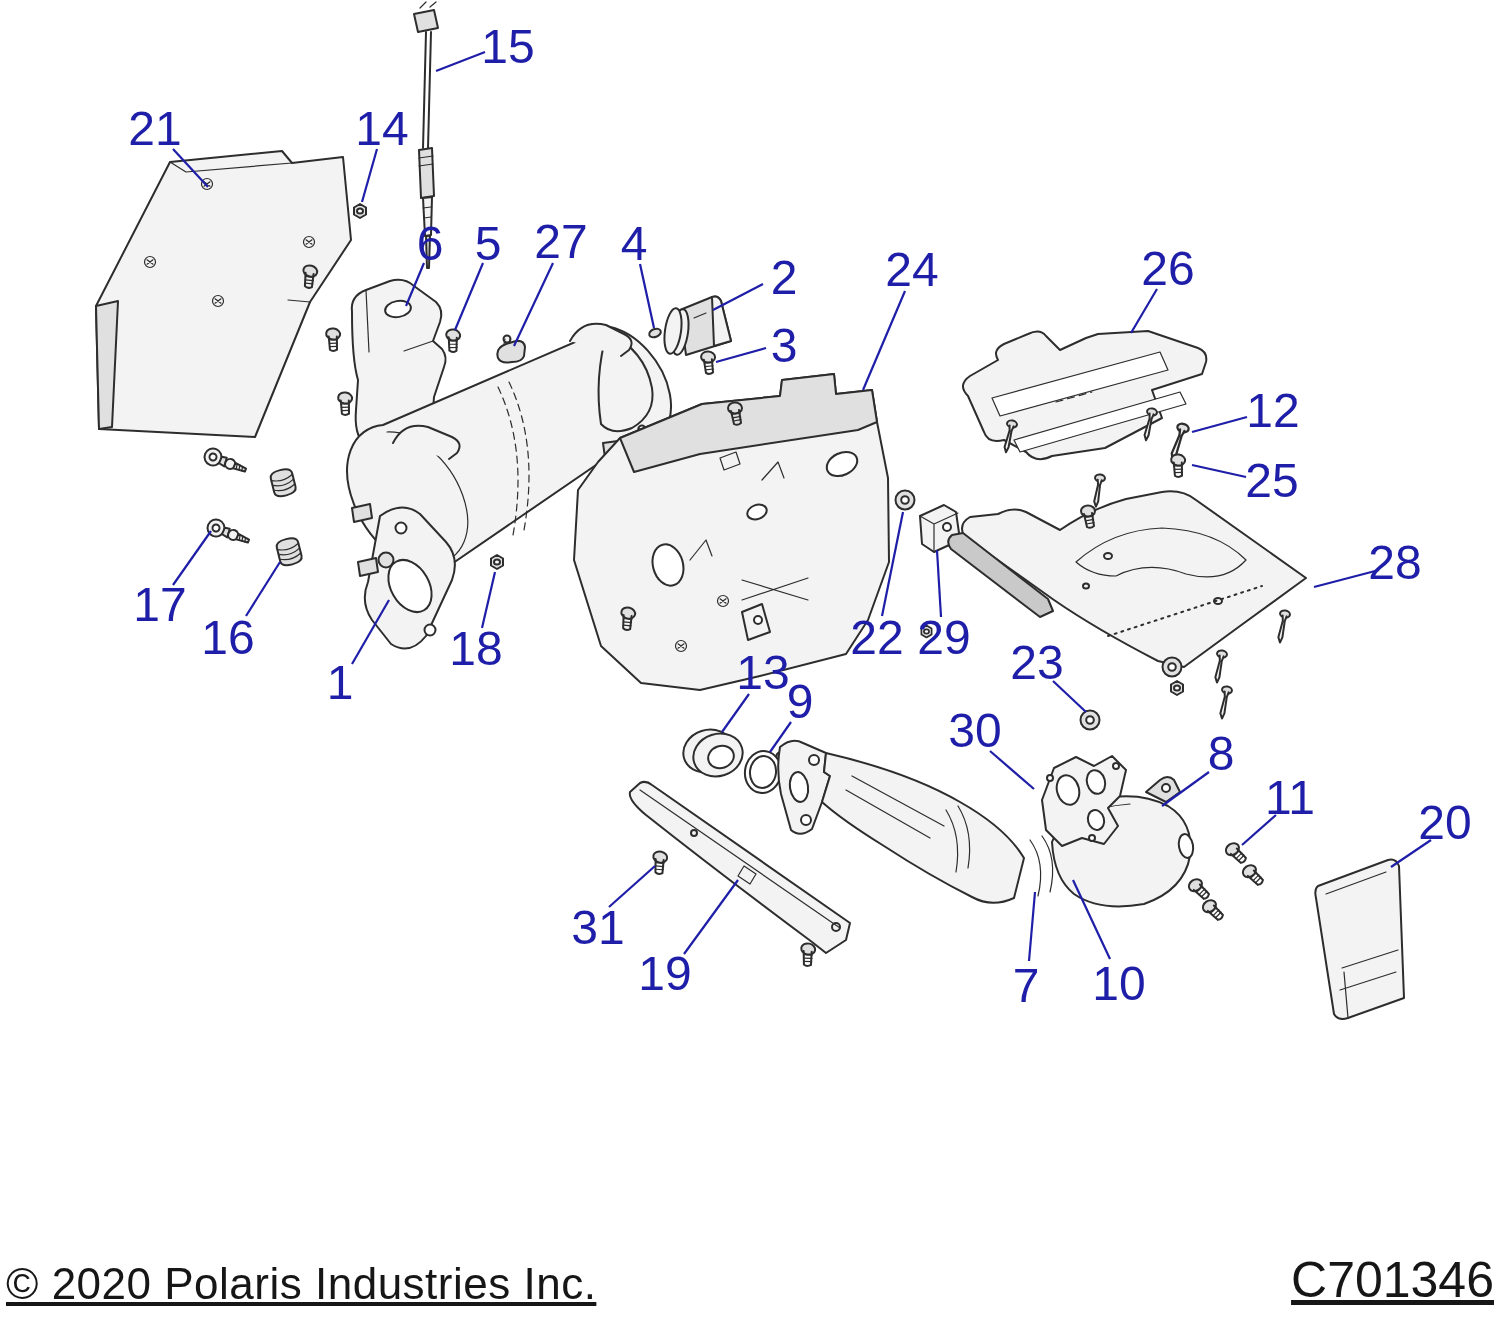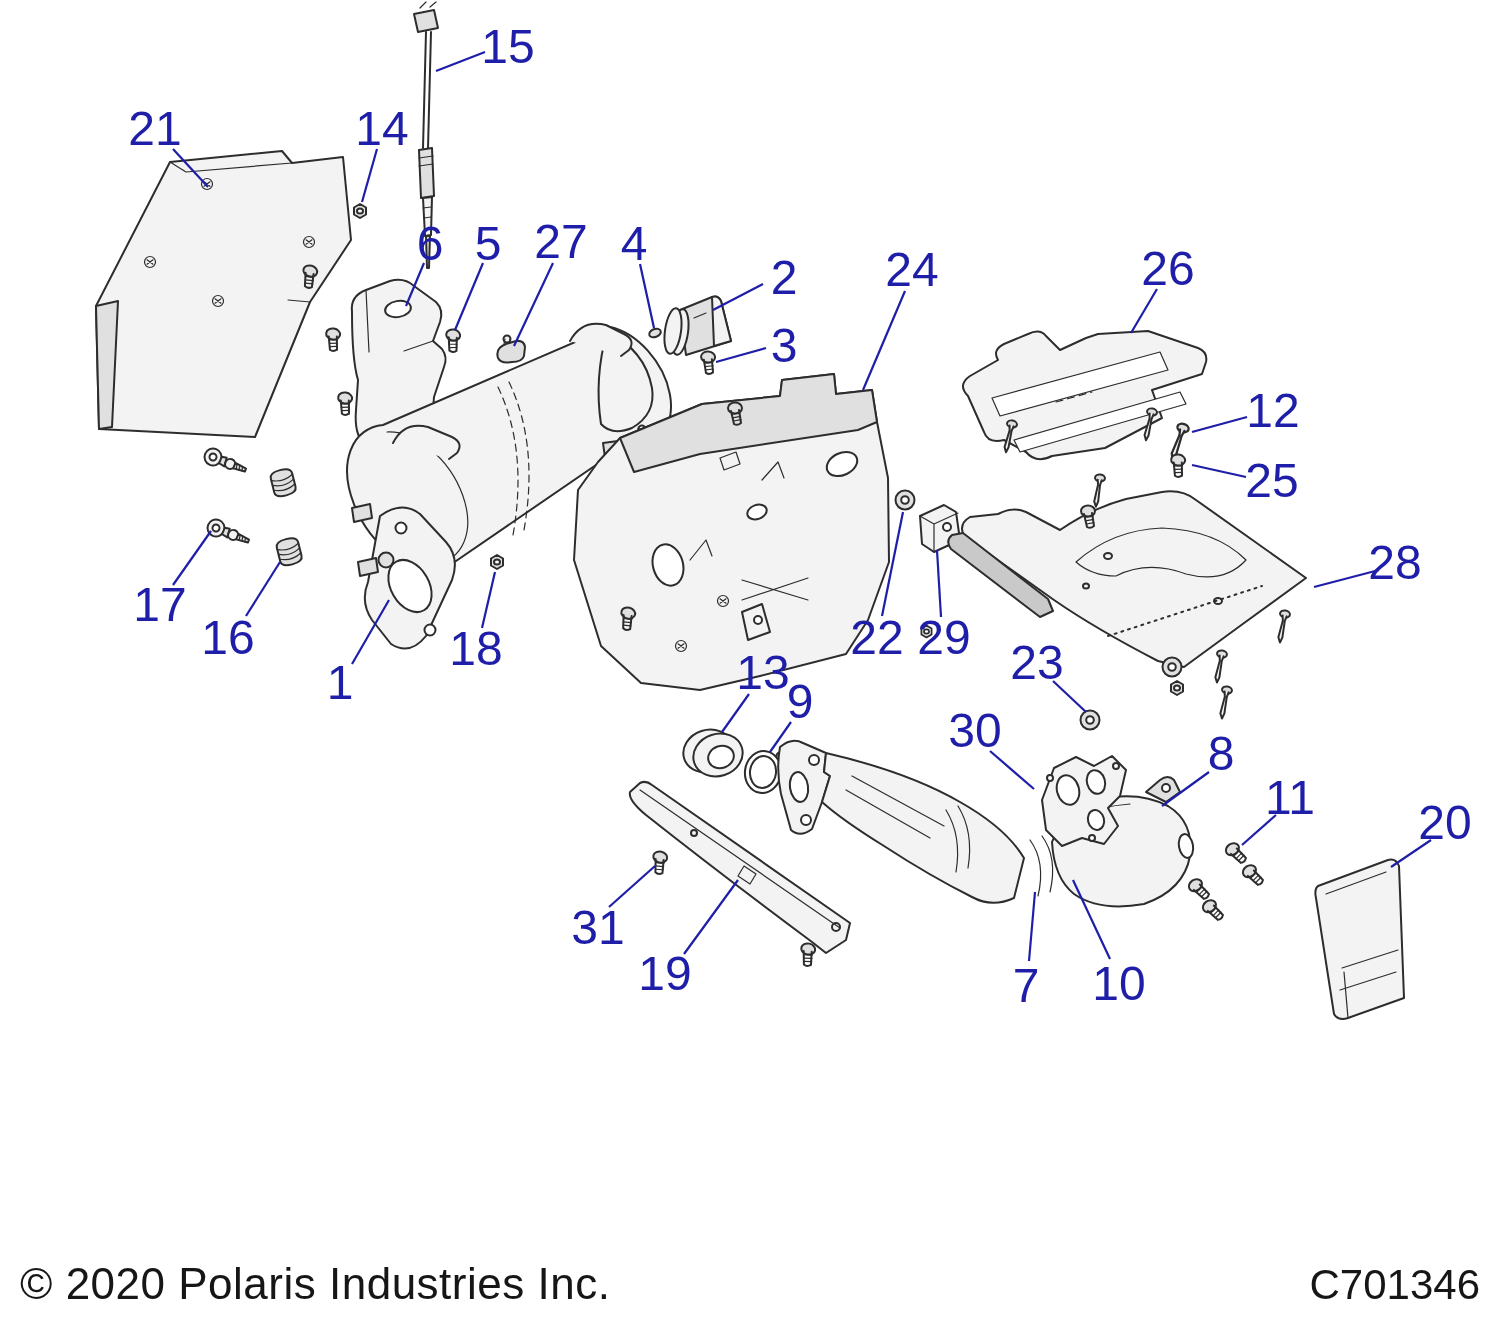--- a/index.html
+++ b/index.html
@@ -13,24 +13,24 @@
   .fM{fill:#e0e0e0;}   
   .fD{fill:#c9c9c9;}   
   .fW{fill:#ffffff;}
   .dash{stroke-dasharray:7 5;}
   .dot{stroke-dasharray:2 5;}
   .leader{stroke:var(--accent,#1e1ea8);stroke-width:2.2;fill:none;}
   .callout{fill:var(--accent,#1e1ea8);font-size:48px;font-weight:400;
            text-anchor:middle;dominant-baseline:central;
            font-family:"Liberation Sans",sans-serif;}
   .footer{position:absolute;left:0;right:0;bottom:10px;display:flex;
-          justify-content:space-between;align-items:flex-end;padding:0 20px;
-          color:#161616;}
+          justify-content:space-between;align-items:flex-end;padding:0 6px;
+          color:#161616;text-decoration:underline;}
   .footer .copy{font-size:44px;letter-spacing:0.5px;}
-  .footer .code{font-size:42px;}
+  .footer .code{font-size:50px;}
 </style>
 </head>
 <body>
 
 <div class="stage">
 
 <svg width="1500" height="1319" viewBox="0 0 1500 1319">
 
   <defs>
     <g id="screw" class="ln">

